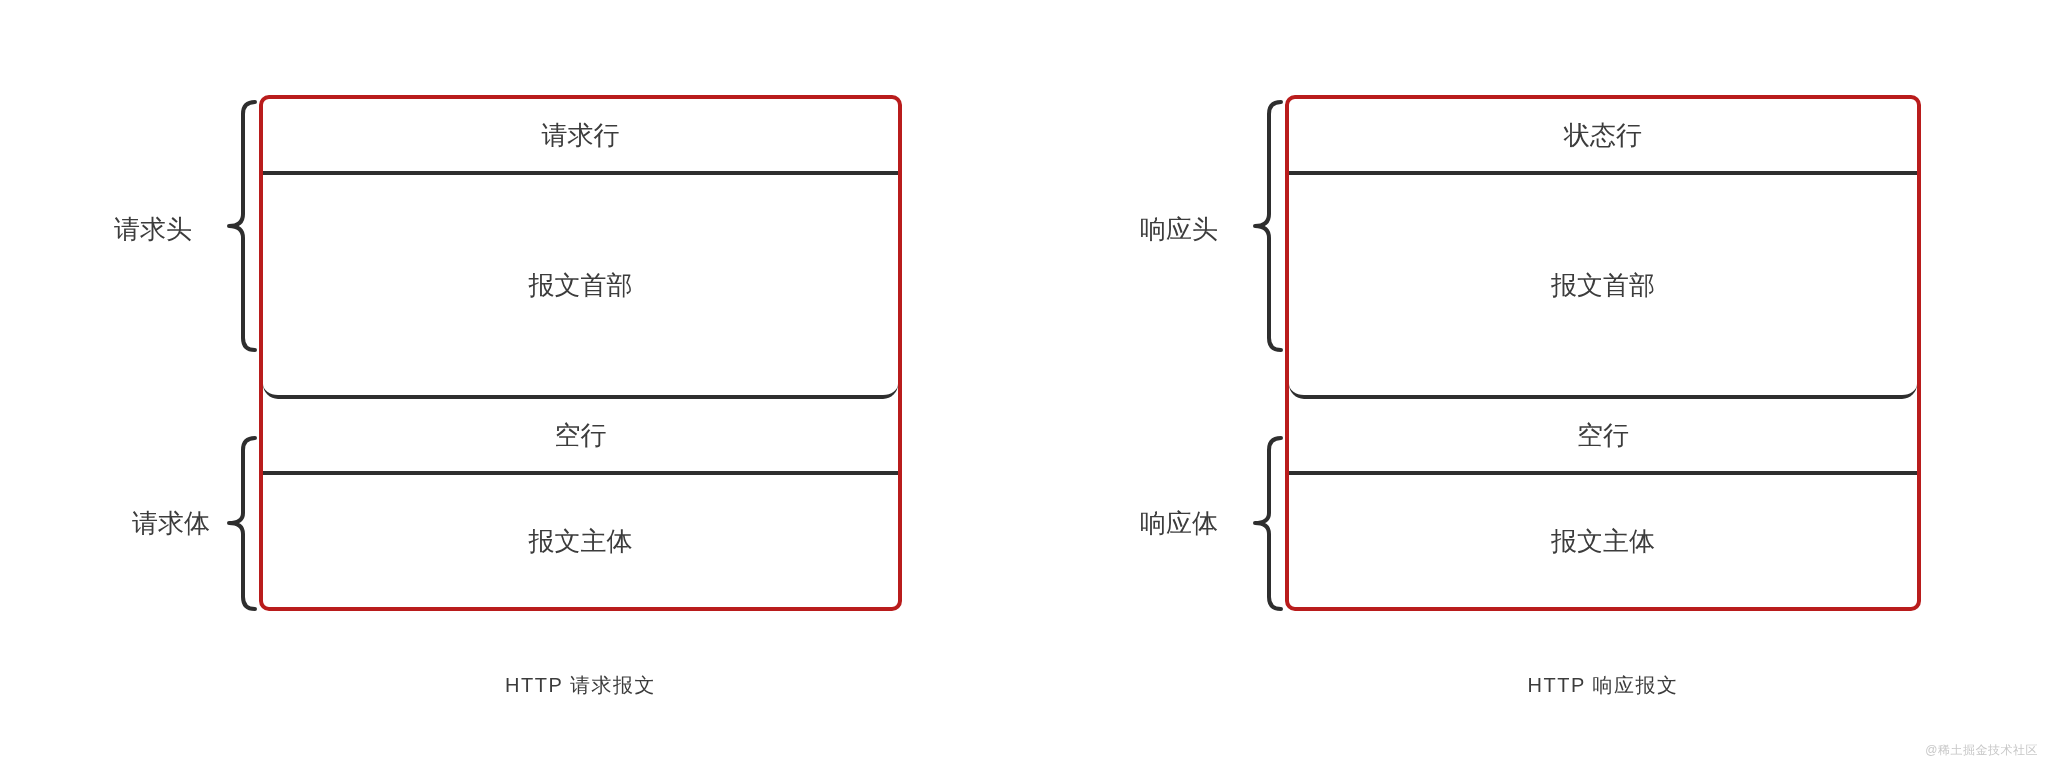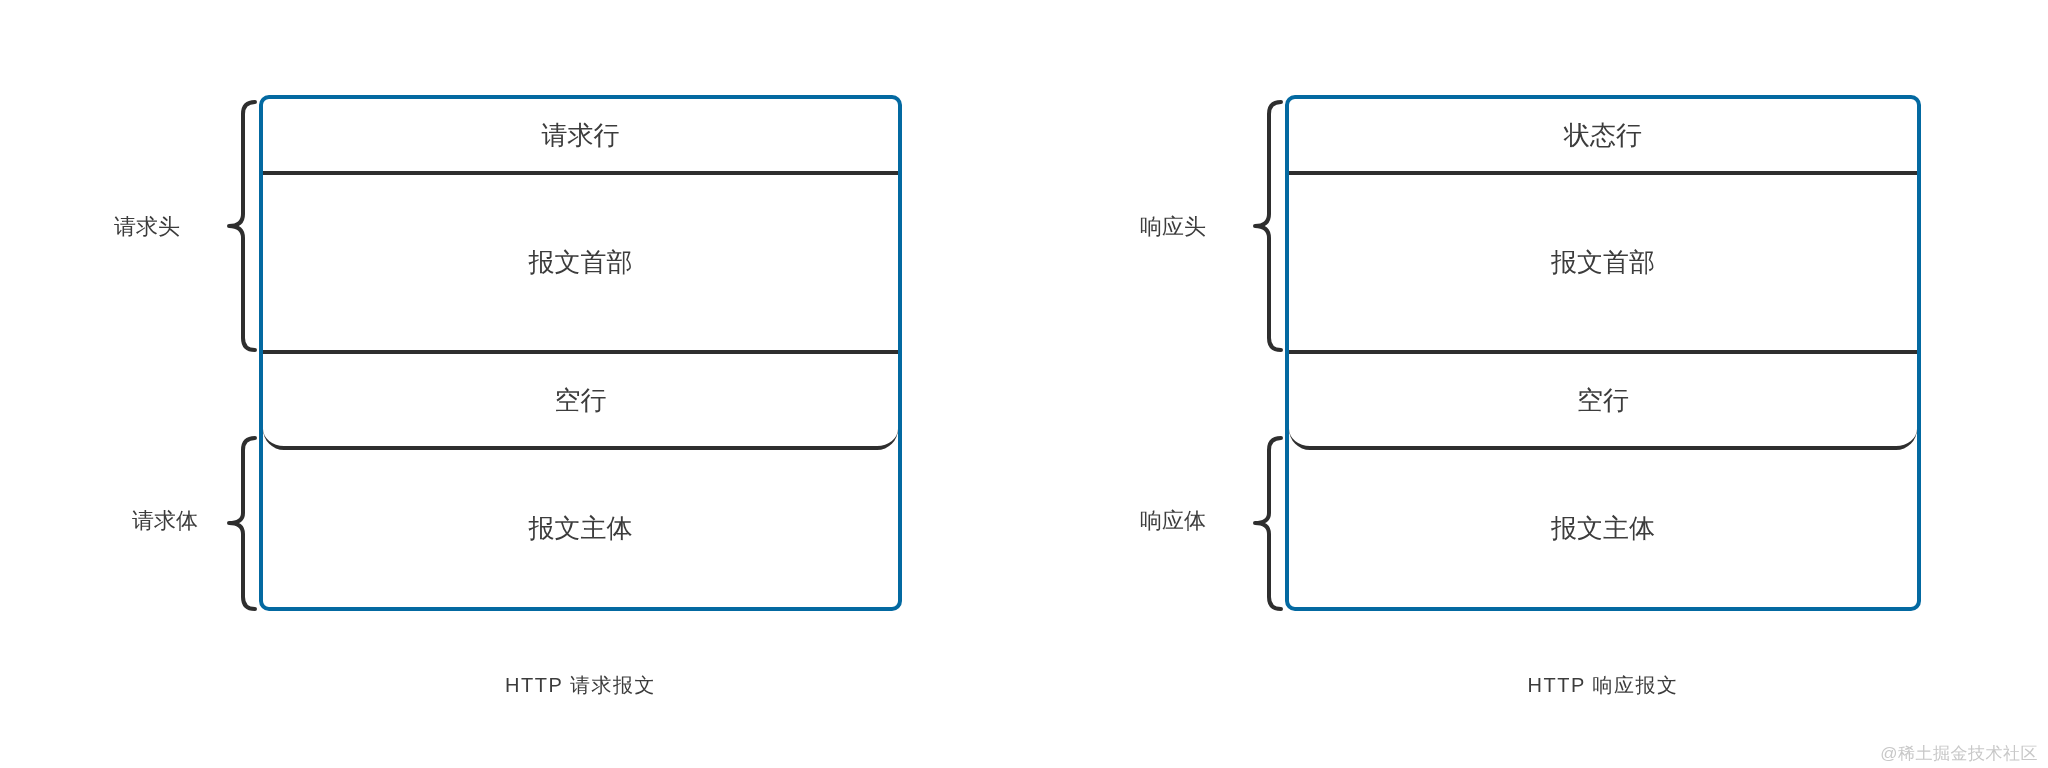--- a/index.html
+++ b/index.html
@@ -8,69 +8,69 @@
     width: 2048px;
     height: 768px;
     background: #ffffff;
     overflow: hidden;
     font-family: "Liberation Sans", "DejaVu Sans", sans-serif;
     color: #3c3c3c;
   }
   .msg-box {
     position: absolute;
     box-sizing: border-box;
-    border: 4px solid #0369a1;
+    border: 4px solid #b91c1c;
     border-radius: 10px;
     background: #ffffff;
     display: flex;
     flex-direction: column;
   }
   .msg-row {
     box-sizing: border-box;
     display: flex;
     align-items: center;
     justify-content: center;
     font-size: 26px;
     color: #3c3c3c;
     border-bottom: 4px solid #2e2e2e;
   }
   .msg-row:last-child { border-bottom: none; flex: 1; border-radius: 17px; }
   .row-1 { height: 76px; }
-  .row-2 { height: 179px; }
-  .row-3 { height: 96px; border-radius: 21px; }
+  .row-2 { height: 224px; border-radius: 15px; }
+  .row-3 { height: 76px; }
   .brace {
     position: absolute;
     overflow: visible;
   }
   .brace path {
     fill: none;
     stroke: #2e2e2e;
     stroke-width: 4;
     stroke-linecap: round;
     stroke-linejoin: round;
   }
   .brace-label {
     position: absolute;
-    font-size: 22px;
+    font-size: 26px;
     color: #3c3c3c;
     white-space: nowrap;
   }
   .caption {
     position: absolute;
     text-align: center;
     font-size: 20px;
     letter-spacing: 1.5px;
     color: #3c3c3c;
     white-space: nowrap;
   }
   .watermark {
     position: absolute;
     right: 10px;
     top: 742px;
-    font-size: 17px;
+    font-size: 12px;
     color: #c8c8c8;
     letter-spacing: 0.5px;
     text-align: right;
   }
 </style>
 </head>
 <body>
 
 <div class="stage">
 

